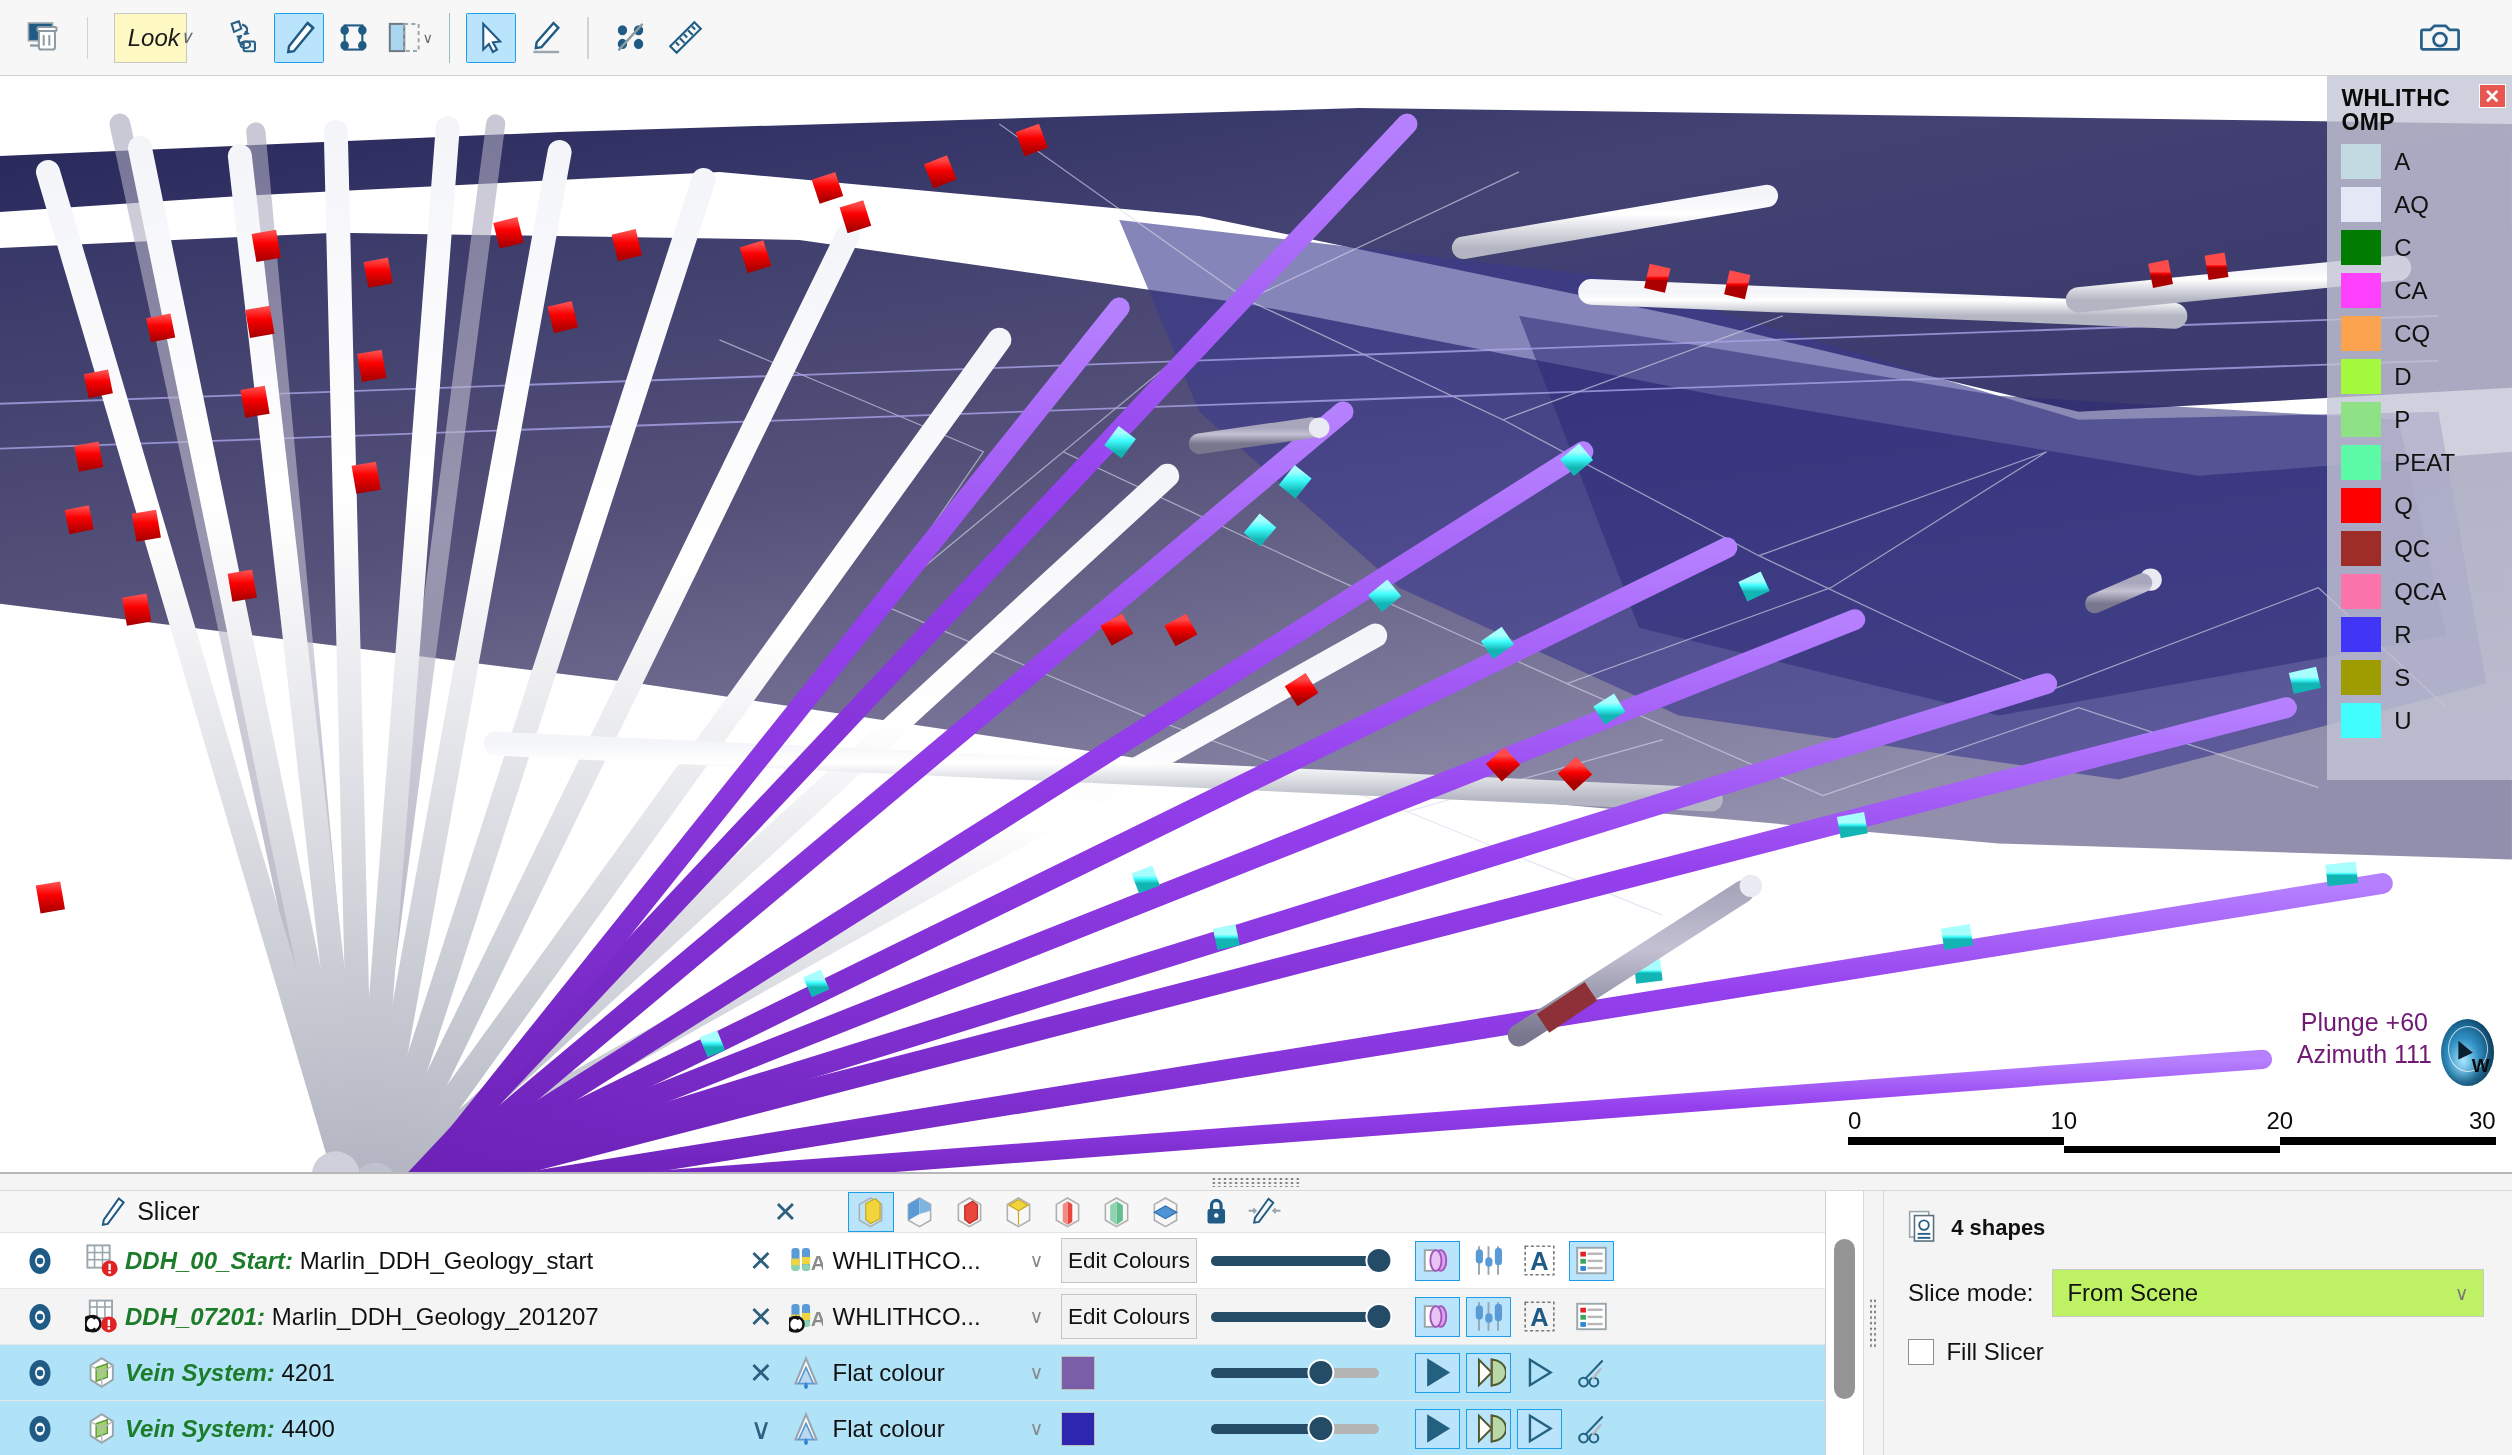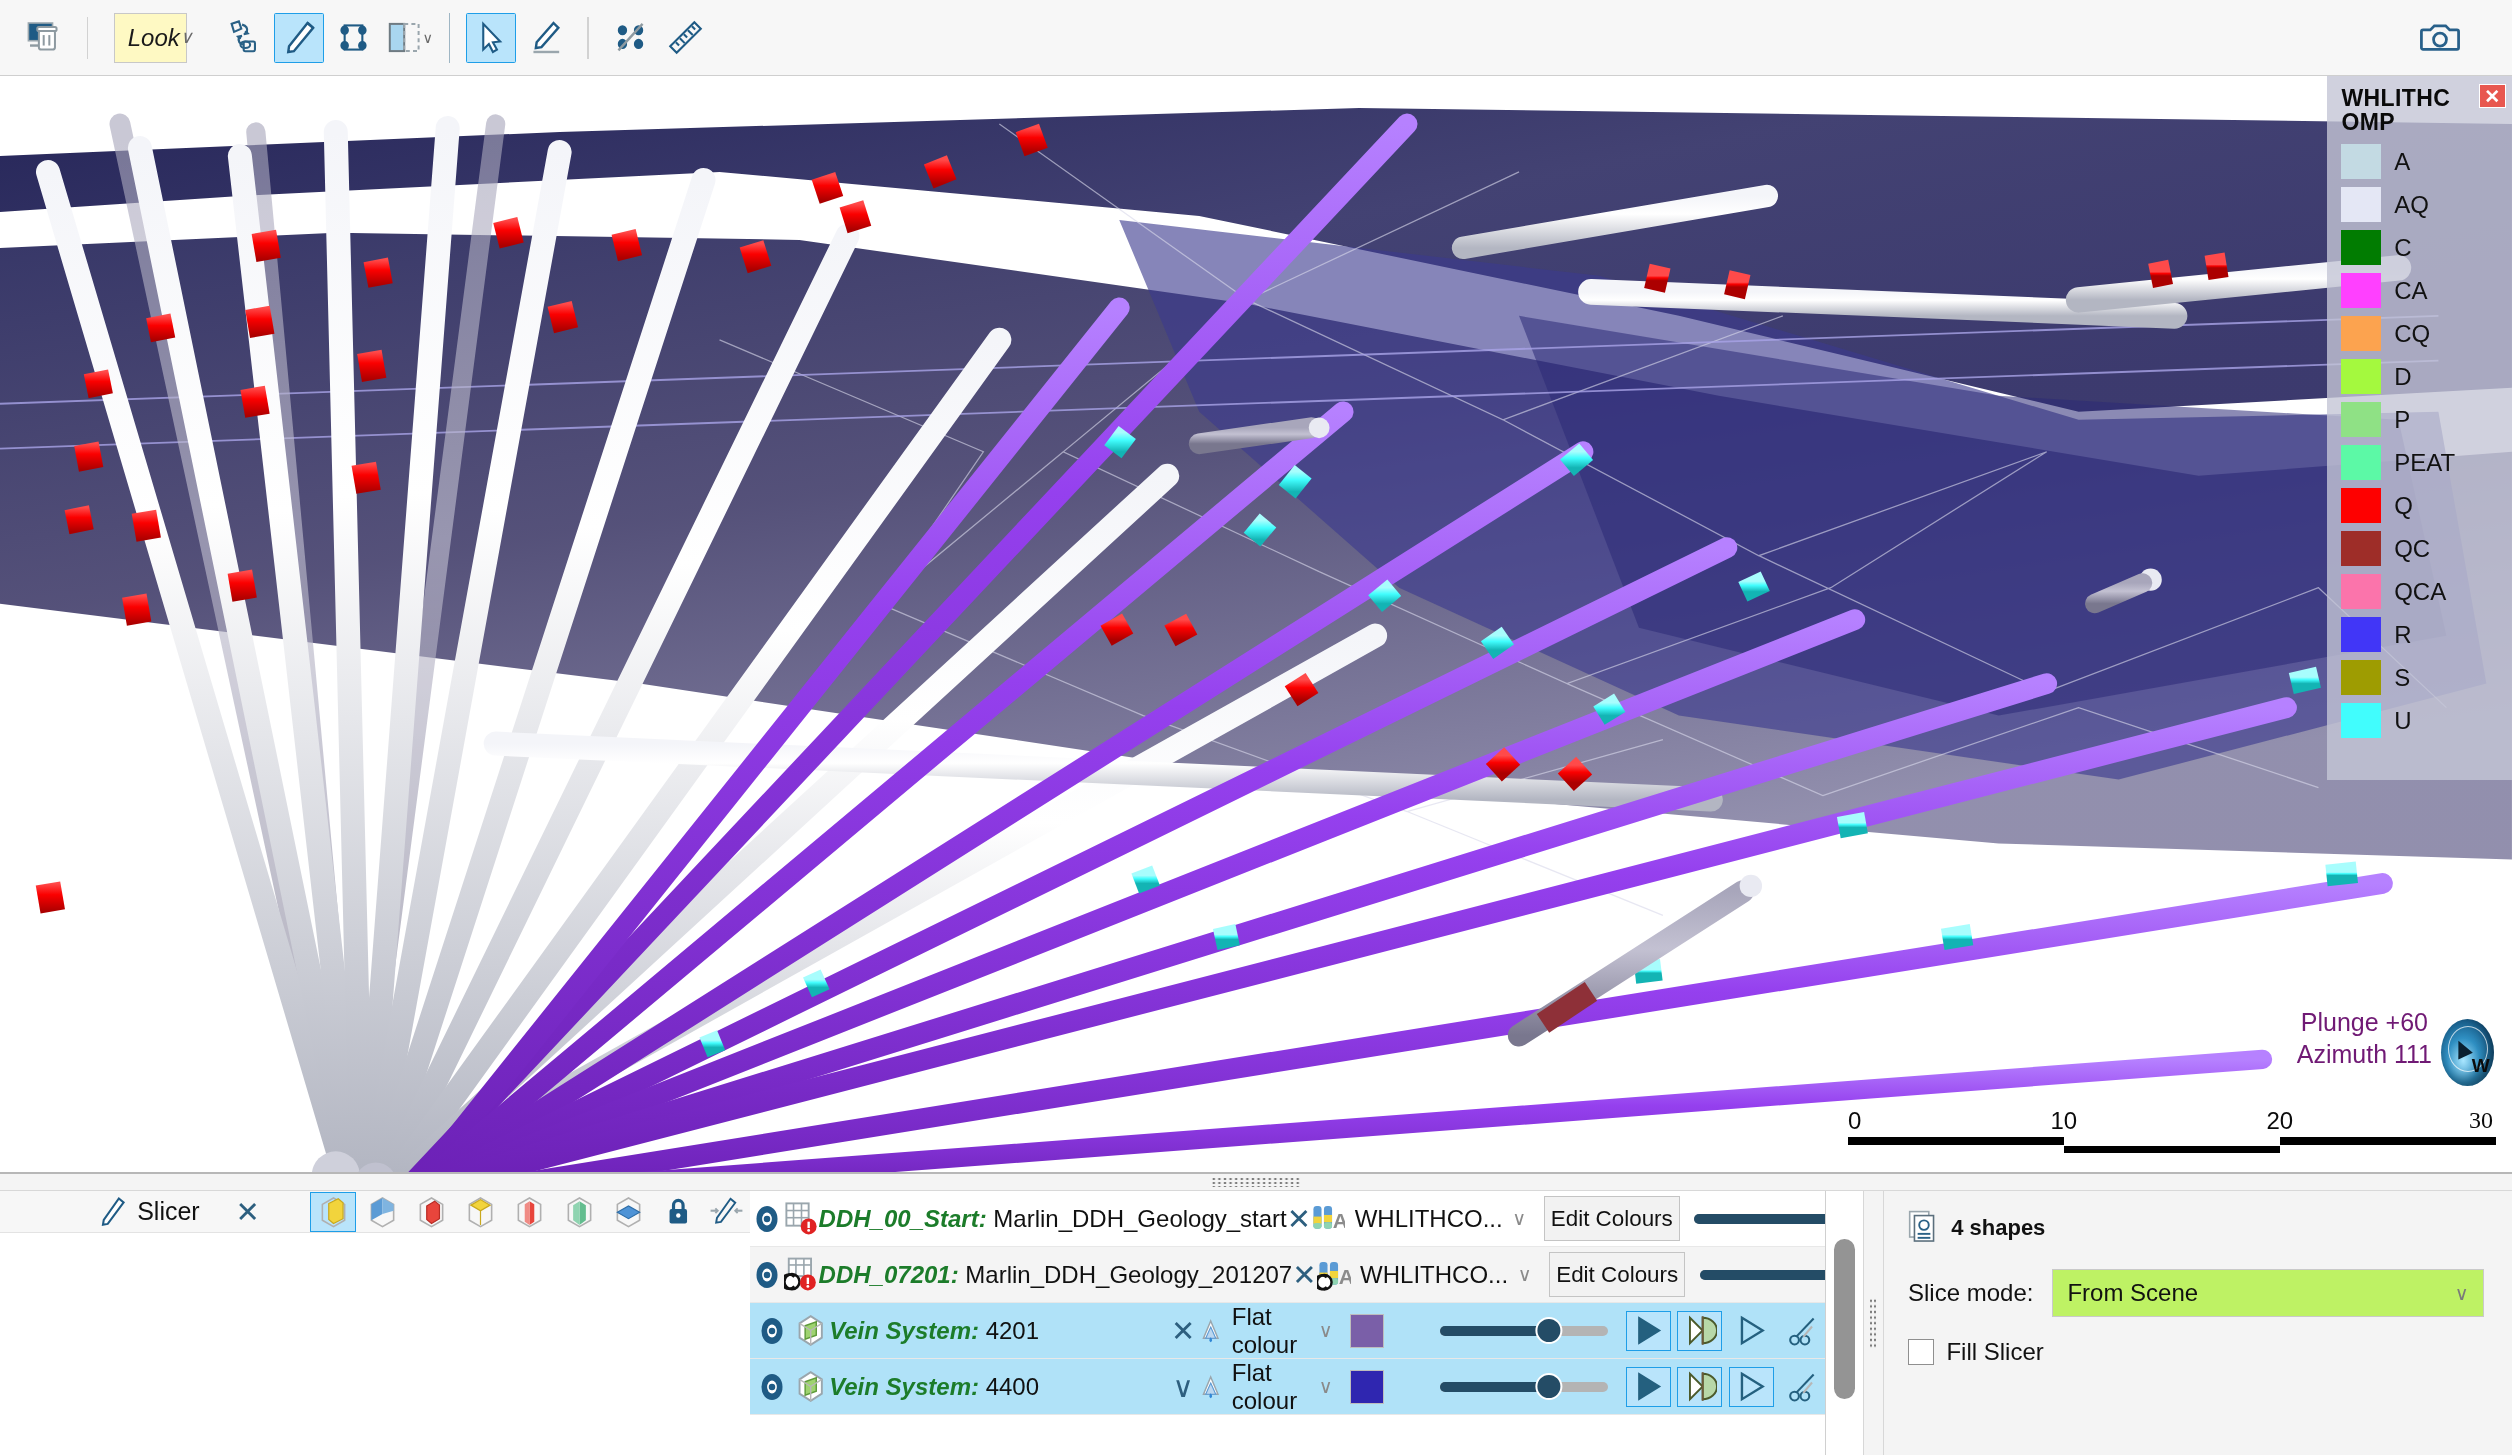--- a/index.html
+++ b/index.html
@@ -110,21 +110,21 @@
   }
   .grip-h {
     width: 90px; height: 9.6px;
     background-image: radial-gradient(#7d7d7d 38%, transparent 40%);
     background-size: 5.6px 4px;
   }
 
   
   .bottom { height: 264px; min-height: 264px; display: flex; background: #f4f4f4; }
 
-  .layers-panel { width: 1825px; display: flex; flex-direction: row; background: #ffffff; }
+  .layers-panel { width: 1825px; display: flex; flex-direction: column; background: #ffffff; }
   .slicer-bar {
     height: 42px; min-height: 42px; background: #f7f7f7;
     border-bottom: 0.8px solid #e3e3e3;
     display: flex; align-items: center; padding-left: 99px;
   }
   .slicer-name { display: flex; align-items: center; gap: 11.2px; font-size: 25px; color: #111; }
   .row-x {
     width: 56px; display: flex; align-items: center; justify-content: center;
     font-size: 29px; color: #2d5f7f; font-weight: 300; cursor: pointer;
   }
@@ -550,21 +550,21 @@
       <div class="ring"></div>
       <div class="needle"></div>
       <div class="w">W</div>
     </div>
 
     <div class="scalebar">
       <div class="scalebar-labels" id="scale-labels">
           <span style="left: calc(0% + 0px);">0</span>
           <span style="left: calc(33.3333% - 13.6px);">10</span>
           <span style="left: calc(66.6667% - 13.6px);">20</span>
-          <span style="left: calc(100% - 27px); font-family: Liberation Serif, serif;">30</span>
+          <span style="left: calc(100% - 27px);">30</span>
         </div>
       <div class="scalebar-bars">
         <i style="left:0;    width:33.3%; top:0;"></i>
         <i style="left:33.3%;width:33.3%; top:8.8px;"></i>
         <i style="left:66.6%;width:33.4%; top:0;"></i>
       </div>
     </div>
   </div>
 
   <div class="splitter">

